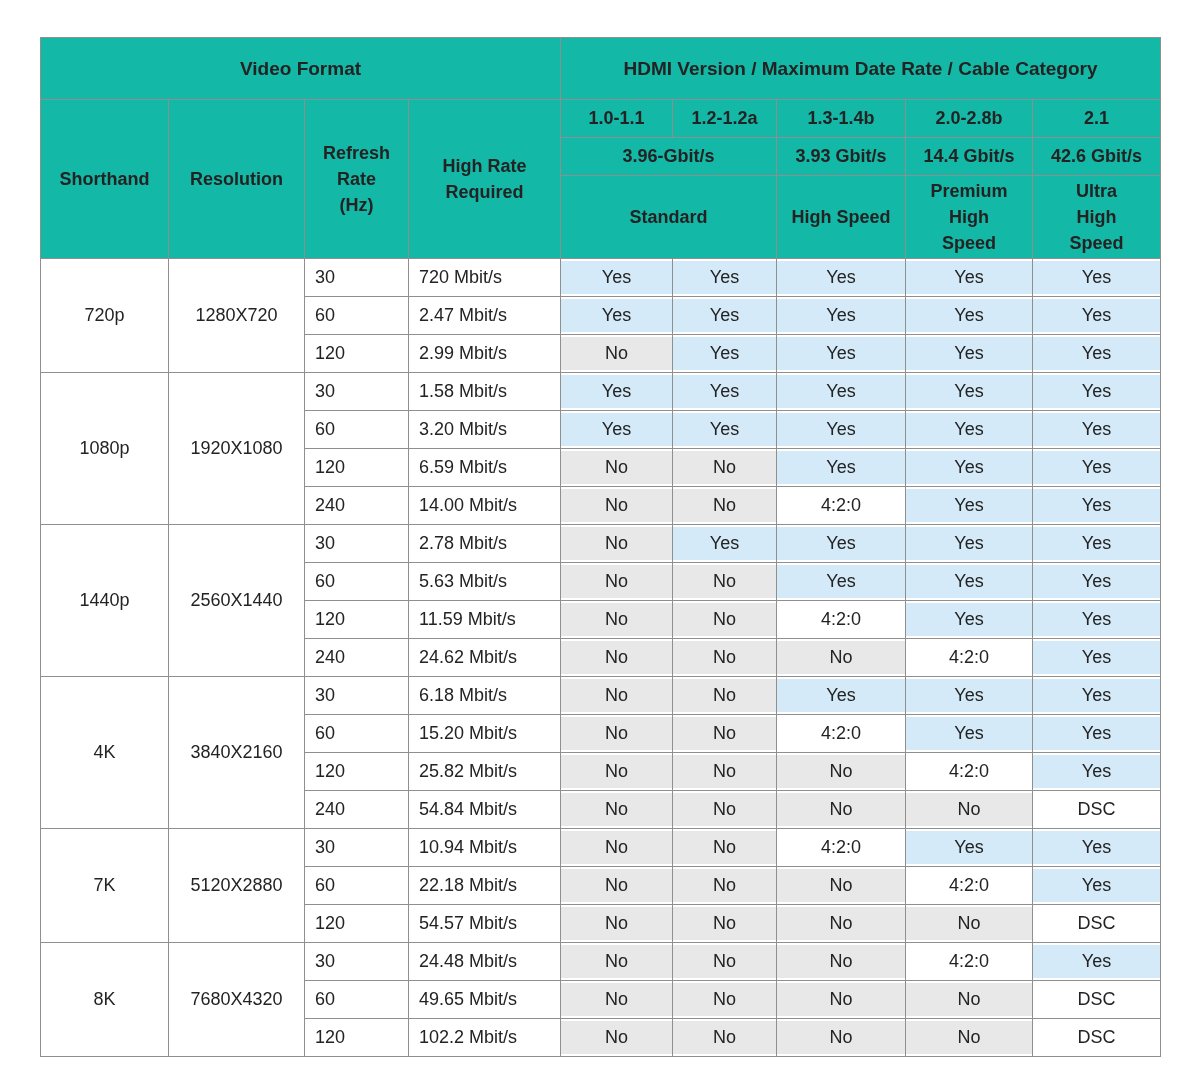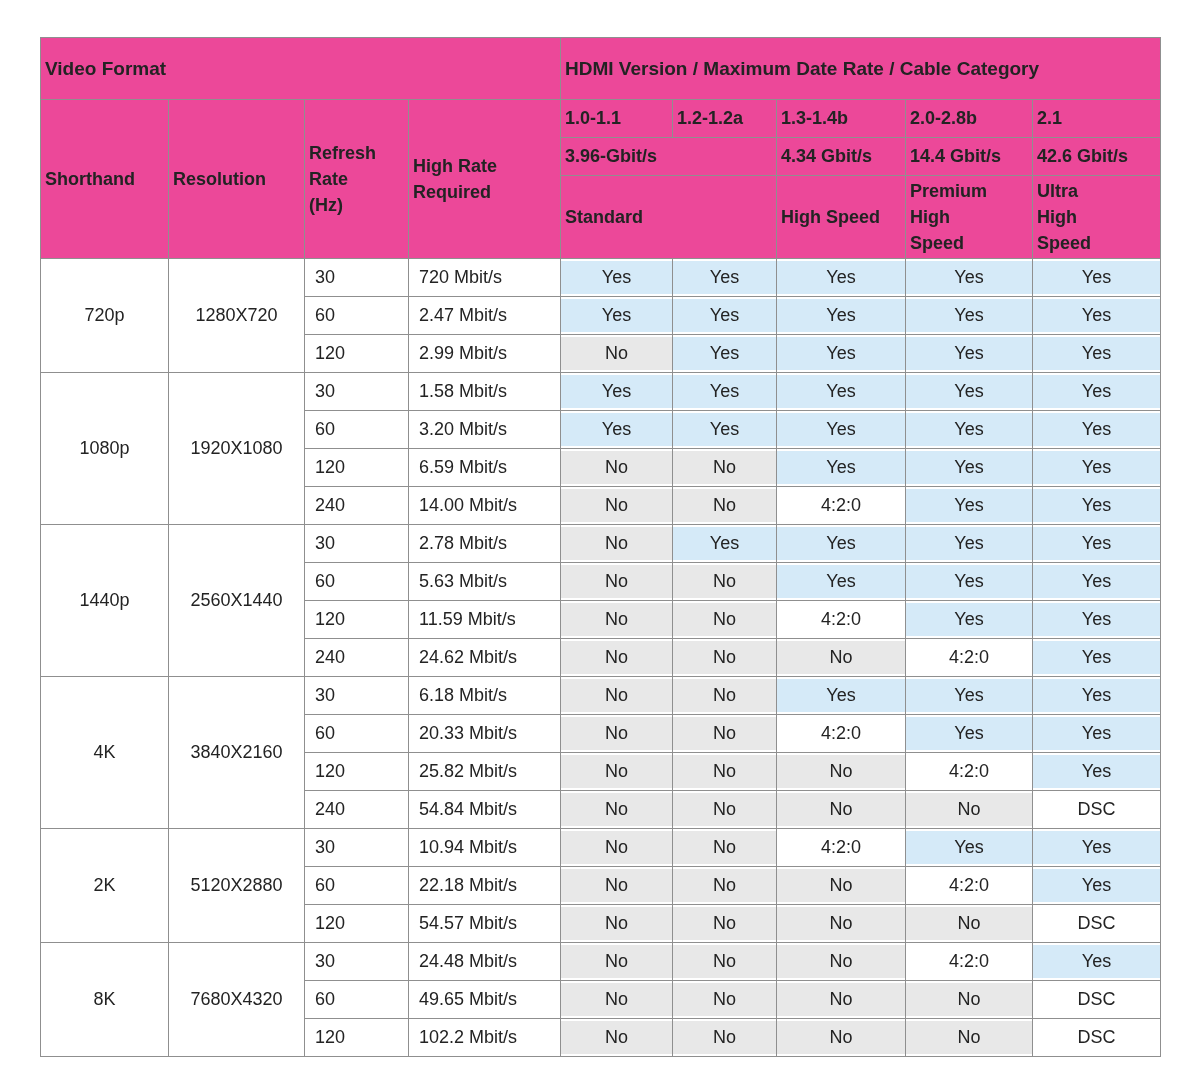--- a/index.html
+++ b/index.html
@@ -11,24 +11,24 @@
     table-layout: fixed;
     width: 1120px;
     color: #232323;
   }
   .hdmi th, .hdmi td {
     border: 1px solid #8f8f8f;
     vertical-align: middle;
     overflow: hidden;
   }
   .hdmi thead th {
-    background: #ec4899;
+    background: #14b8a6;
     font-weight: 700;
     font-size: 18px;
-    text-align: left;
+    text-align: center;
     padding: 2px 4px;
     box-sizing: border-box;
   }
   .hdmi thead th.top-hdr { font-size: 19px; }
   .row-a { height: 62px; }
   .row-b { height: 38px; }
   .row-c { height: 38px; }
   .row-d { height: 82px; }
   .pre { white-space: pre-line; line-height: 1.45; }
 
@@ -84,21 +84,21 @@
         <th rowspan="3" class="pre">High Rate
 Required</th>
         <th>1.0-1.1</th>
         <th>1.2-1.2a</th>
         <th>1.3-1.4b</th>
         <th>2.0-2.8b</th>
         <th>2.1</th>
       </tr>
       <tr class="row-c">
         <th colspan="2">3.96-Gbit/s</th>
-        <th>4.34 Gbit/s</th>
+        <th>3.93 Gbit/s</th>
         <th>14.4 Gbit/s</th>
         <th>42.6 Gbit/s</th>
       </tr>
       <tr class="row-d">
         <th colspan="2">Standard</th>
         <th class="pre">High Speed</th>
         <th class="pre">Premium
 High
 Speed</th>
         <th class="pre">Ultra
@@ -338,21 +338,21 @@
           </td>
           <td class="val">
             <div class="chip" style="background: rgb(213, 234, 248);">Yes</div>
           </td>
           <td class="val">
             <div class="chip" style="background: rgb(213, 234, 248);">Yes</div>
           </td>
         </tr>
         <tr>
           <td class="left">60</td>
-          <td class="left">20.33 Mbit/s</td>
+          <td class="left">15.20 Mbit/s</td>
           <td class="val">
             <div class="chip" style="background: rgb(232, 232, 232);">No</div>
           </td>
           <td class="val">
             <div class="chip" style="background: rgb(232, 232, 232);">No</div>
           </td>
           <td class="val">
             <div class="chip" style="background: rgb(255, 255, 255);">4:2:0</div>
           </td>
           <td class="val">
@@ -394,21 +394,21 @@
             <div class="chip" style="background: rgb(232, 232, 232);">No</div>
           </td>
           <td class="val">
             <div class="chip" style="background: rgb(232, 232, 232);">No</div>
           </td>
           <td class="val">
             <div class="chip" style="background: rgb(255, 255, 255);">DSC</div>
           </td>
         </tr>
         <tr>
-          <td rowspan="3">2K</td>
+          <td rowspan="3">7K</td>
           <td rowspan="3">5120X2880</td>
           <td class="left">30</td>
           <td class="left">10.94 Mbit/s</td>
           <td class="val">
             <div class="chip" style="background: rgb(232, 232, 232);">No</div>
           </td>
           <td class="val">
             <div class="chip" style="background: rgb(232, 232, 232);">No</div>
           </td>
           <td class="val">

